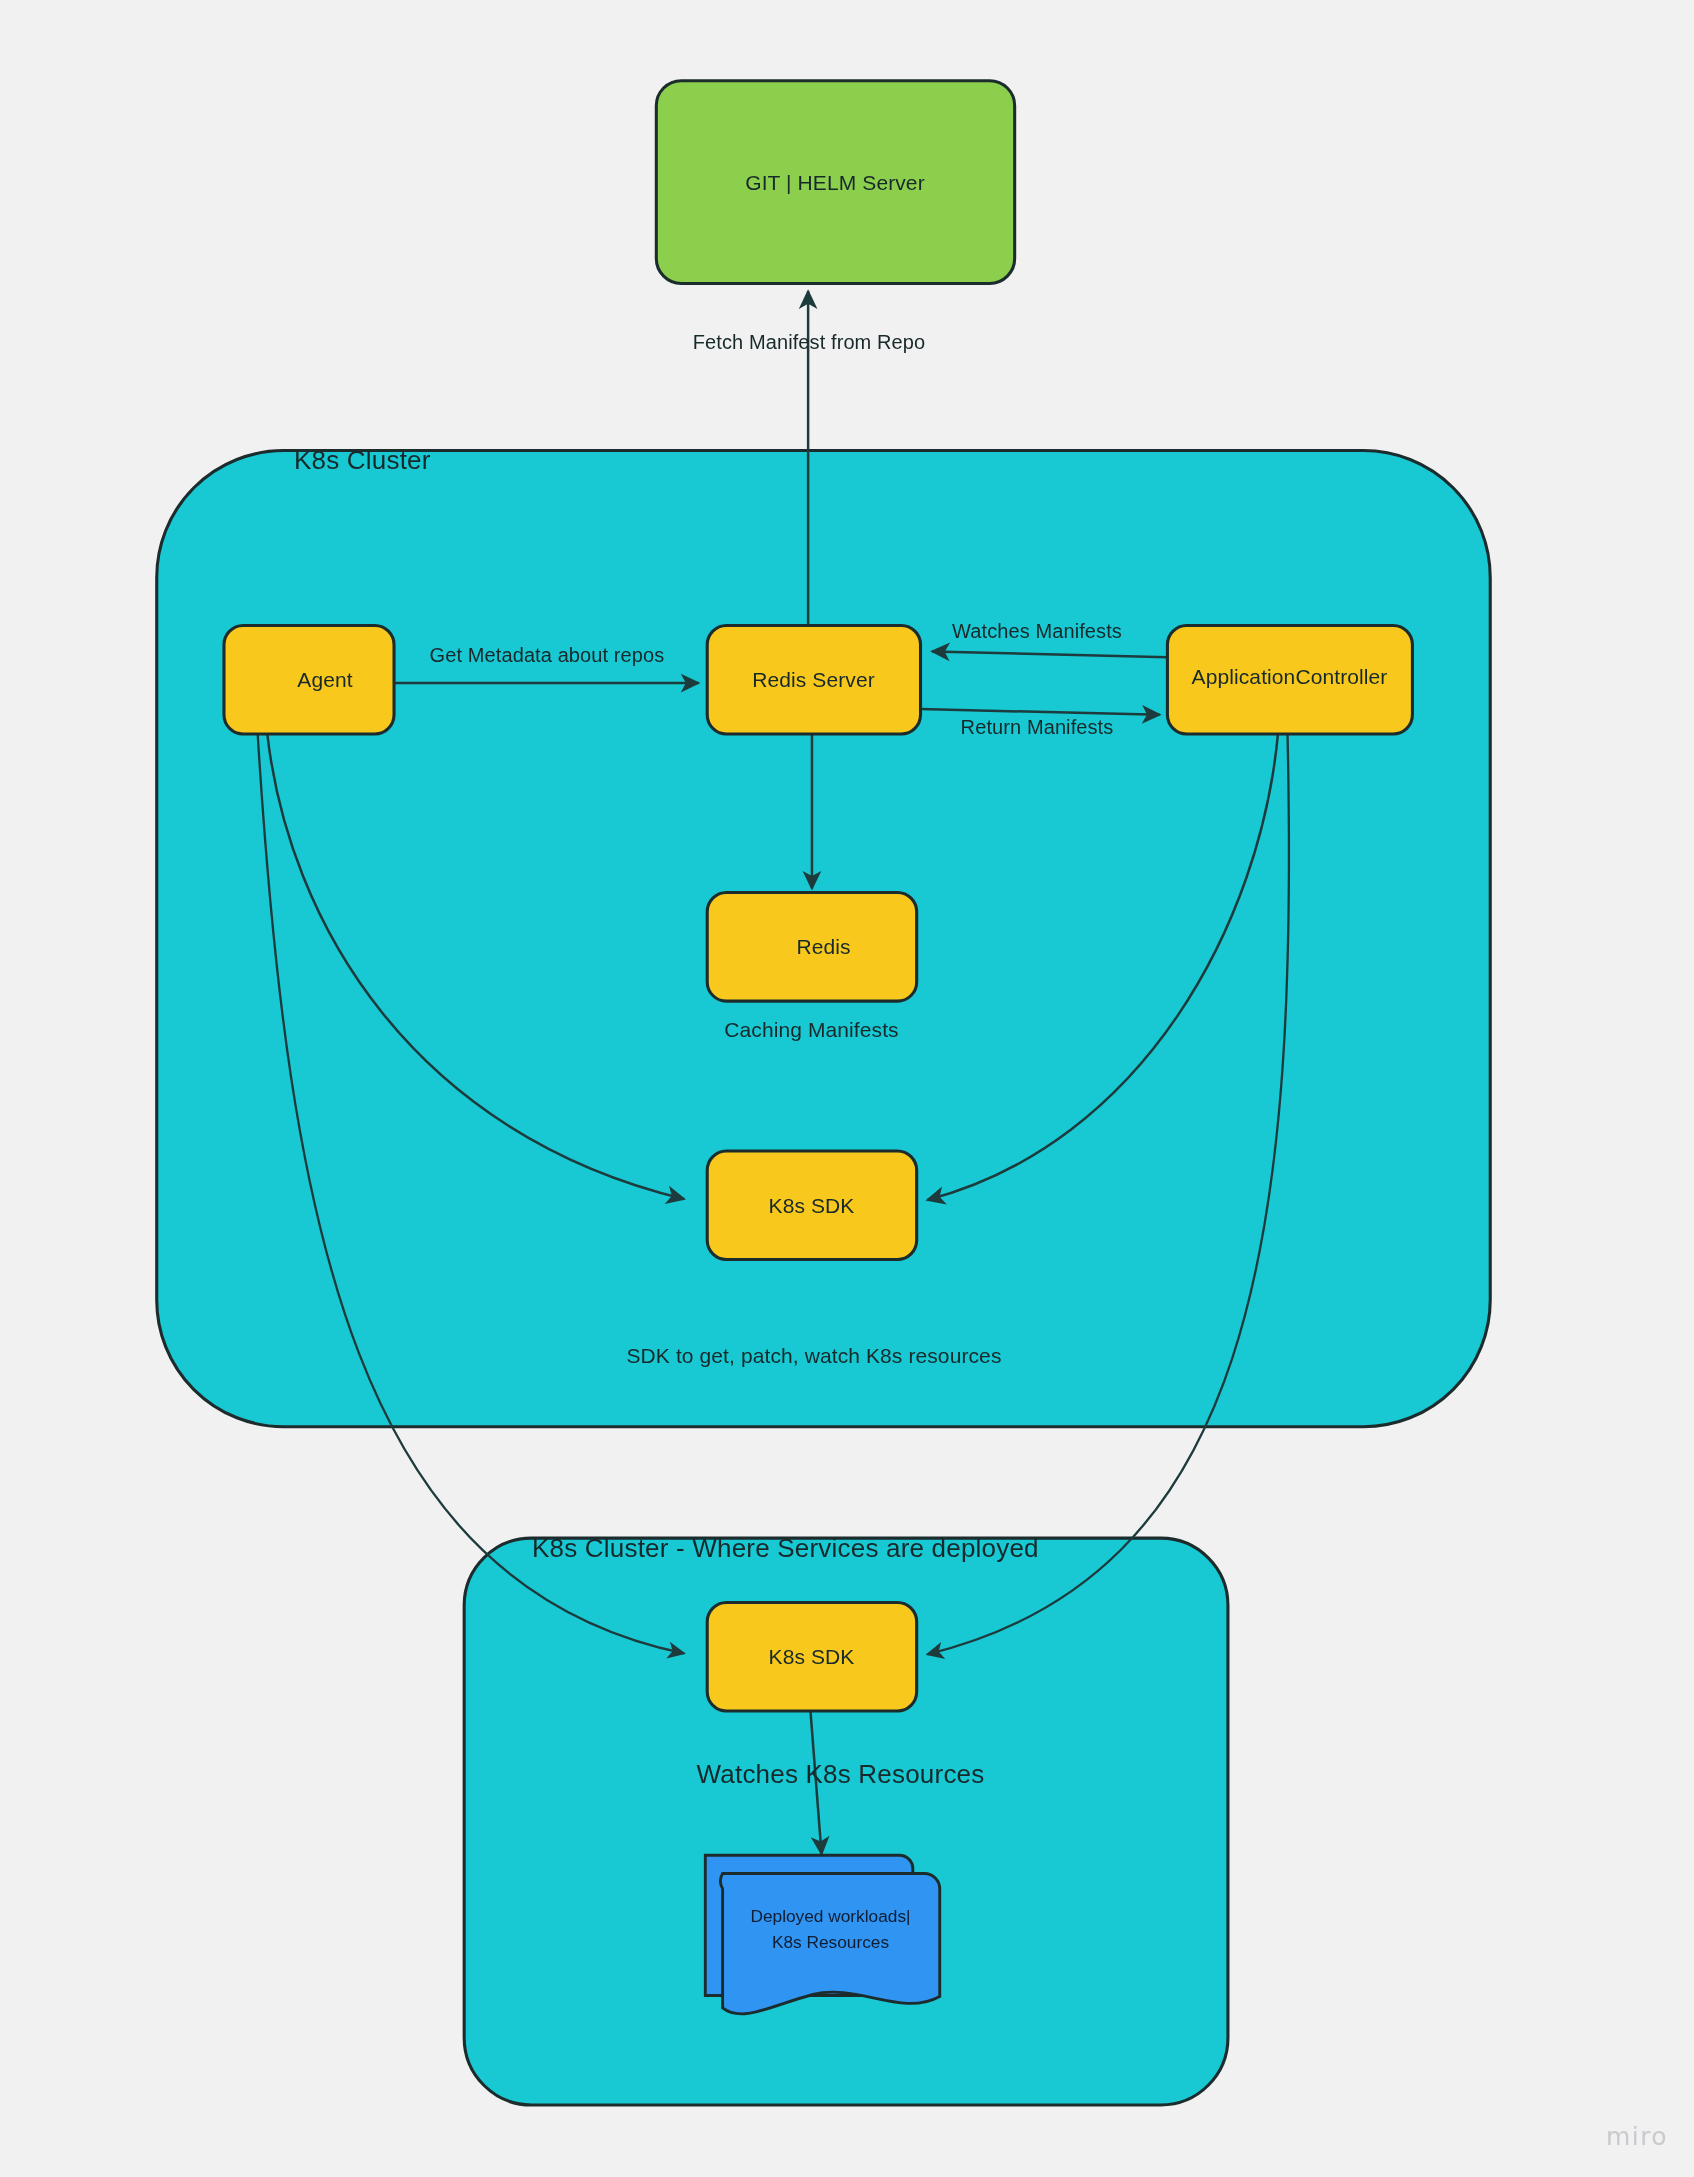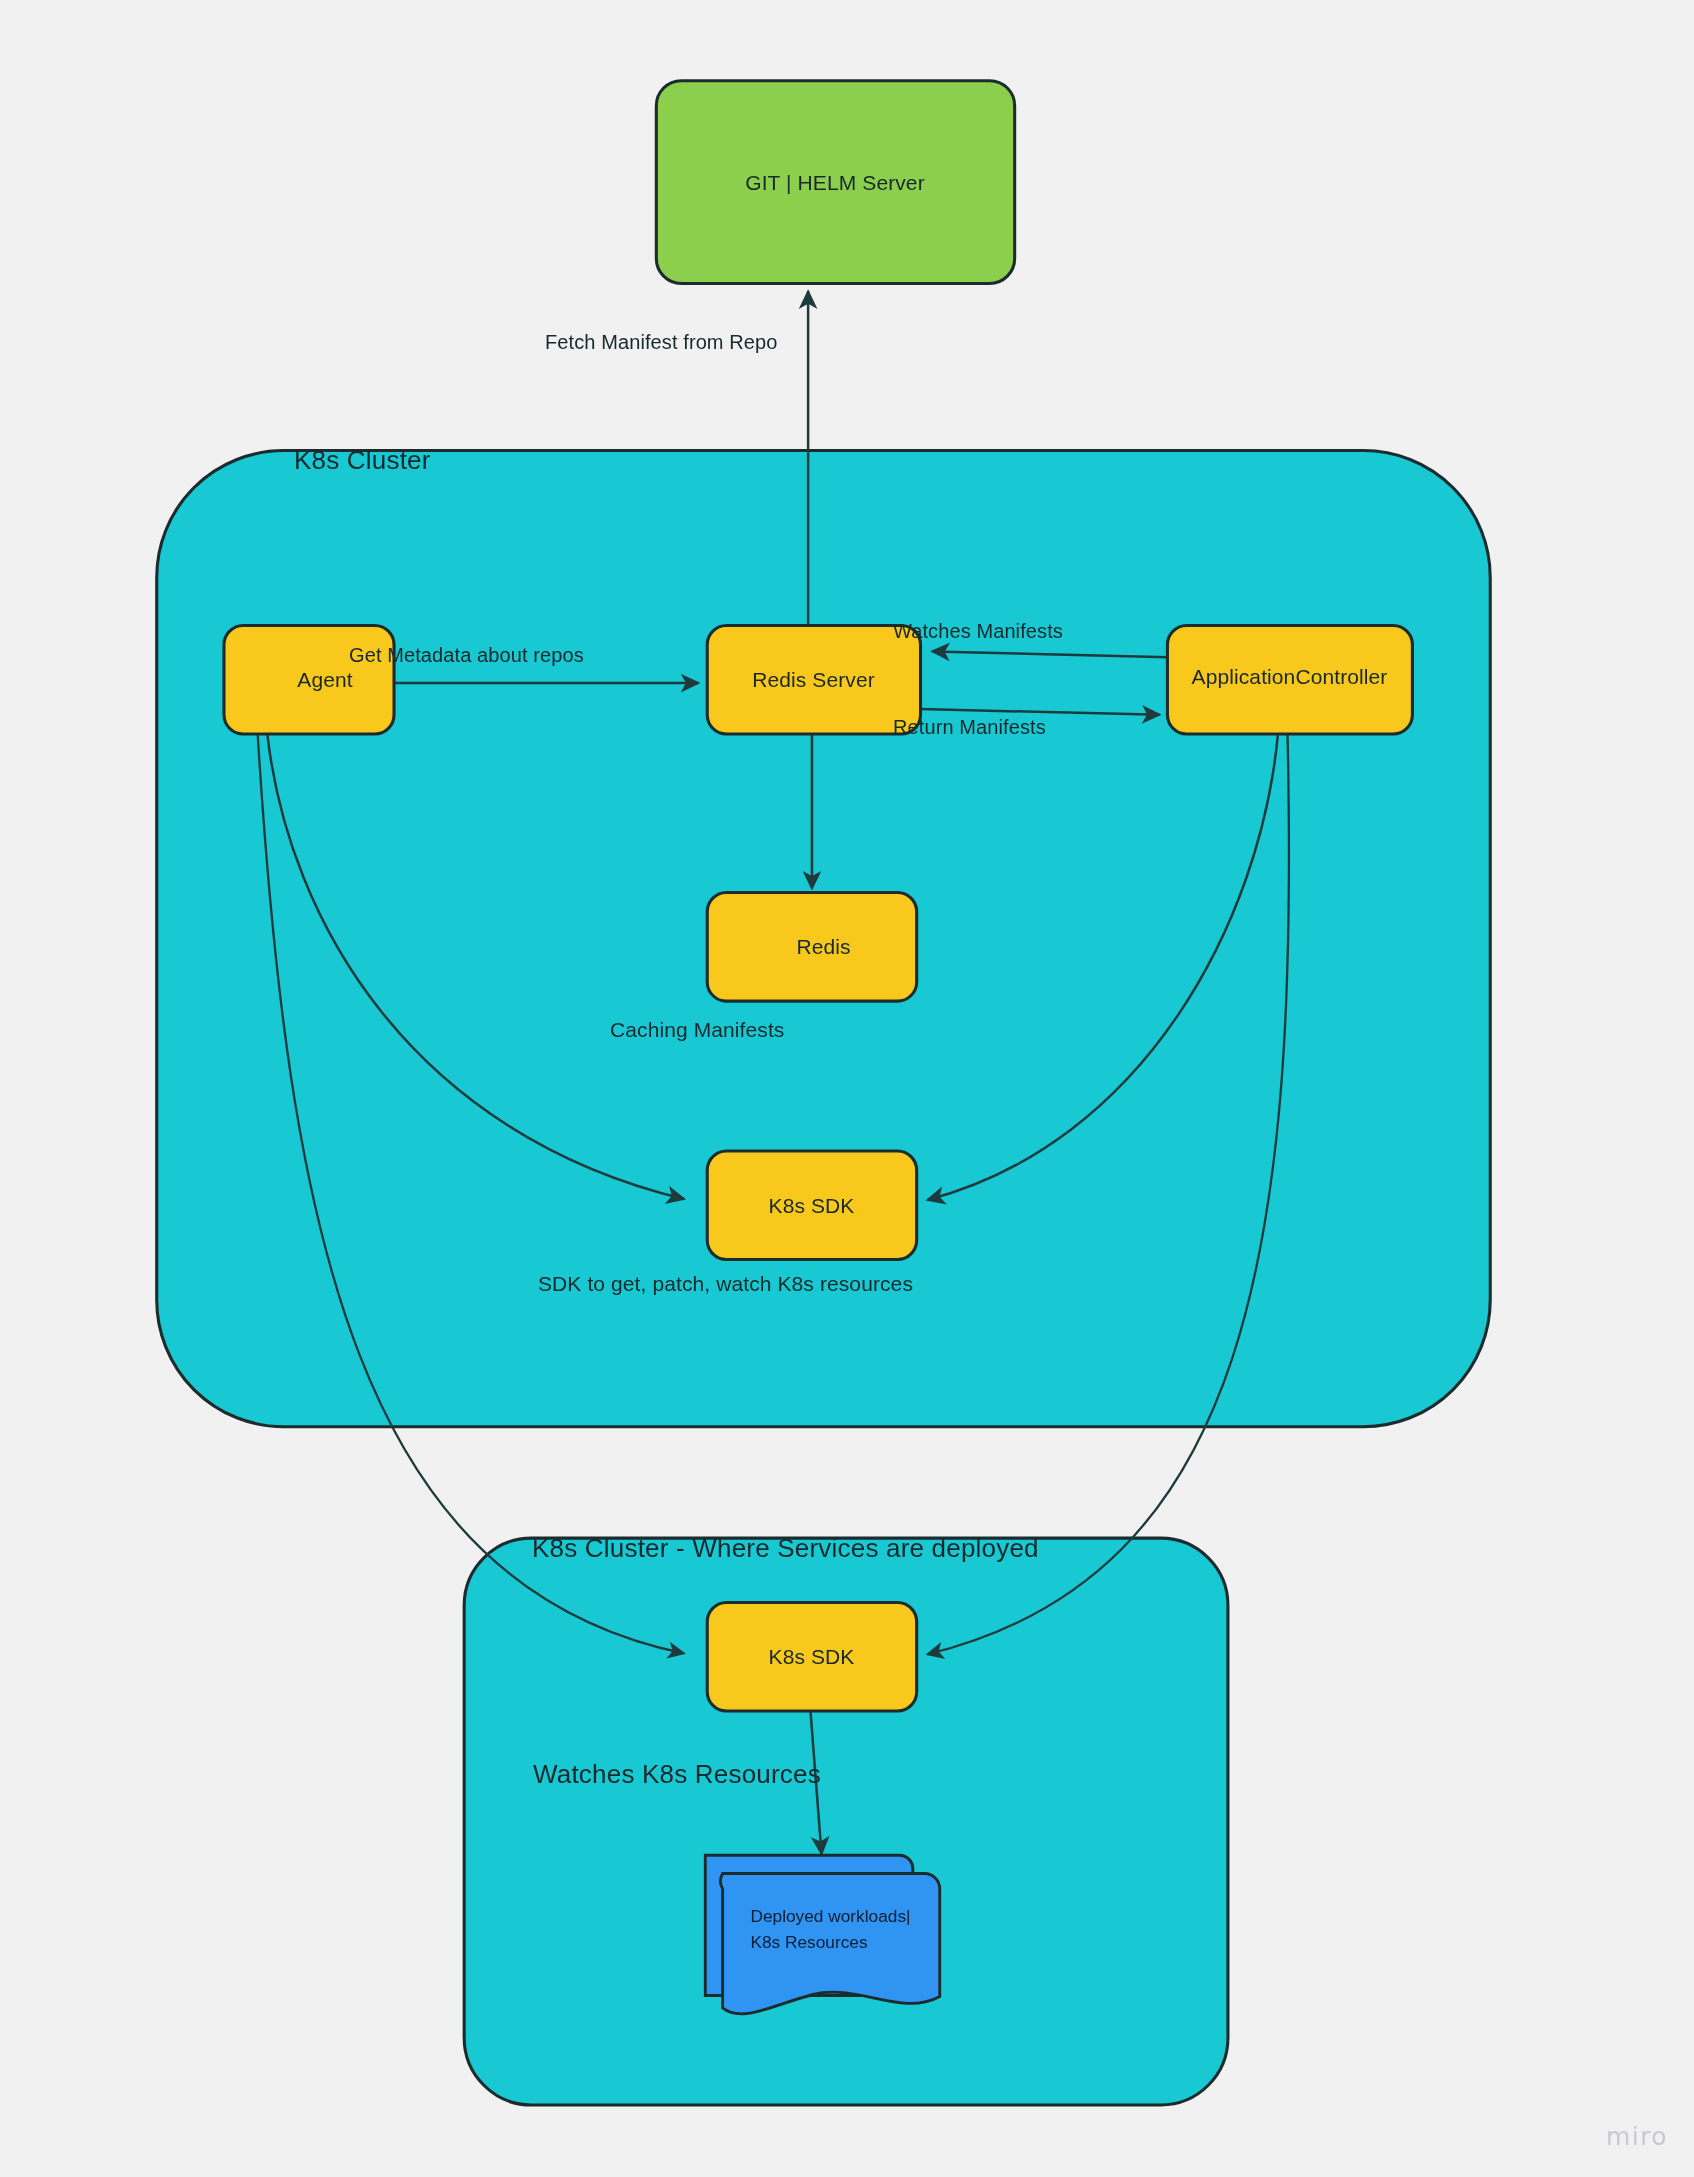--- a/index.html
+++ b/index.html
@@ -28,21 +28,21 @@
     left: 0;
     top: 0;
     width: 1695px;
     height: 2178px;
     overflow: visible;
   }
   
   .txt {
     position: absolute;
     white-space: pre;
-    text-align: left;
+    text-align: center;
     line-height: 1.3;
     color: #18292b;
     pointer-events: none;
   }
   .node-label {
     font-size: 21px;
     letter-spacing: 0.1px;
   }
   .cluster-title {
     font-size: 26px;
@@ -165,20 +165,20 @@
   <div class="edge-label txt" style="left:545px; top:329px; width:528px;">Fetch Manifest from Repo</div>
 
   <div class="edge-label txt" style="left:349px; top:642px; width:396px;">Get Metadata about repos</div>
 
   <div class="edge-label txt" style="left:893px; top:618px; width:288px;">Watches Manifests</div>
 
   <div class="edge-label txt" style="left:893px; top:714px; width:288px;">Return Manifests</div>
 
   <div class="caption txt" style="left:610px; top:1016px; width:403px;">Caching Manifests</div>
 
-  <div class="caption txt" style="left:538px; top:1270px; width:552px;">SDK to get, patch, watch K8s resources</div>
+  <div class="caption txt" style="left:538px; top:1342px; width:552px;">SDK to get, patch, watch K8s resources</div>
 
   <div class="big-caption txt" style="left:533px; top:1758px; width:615px;">Watches K8s Resources</div>
 
   <div class="watermark">miro</div>
 
 </div>
 
 
 </body></html>

